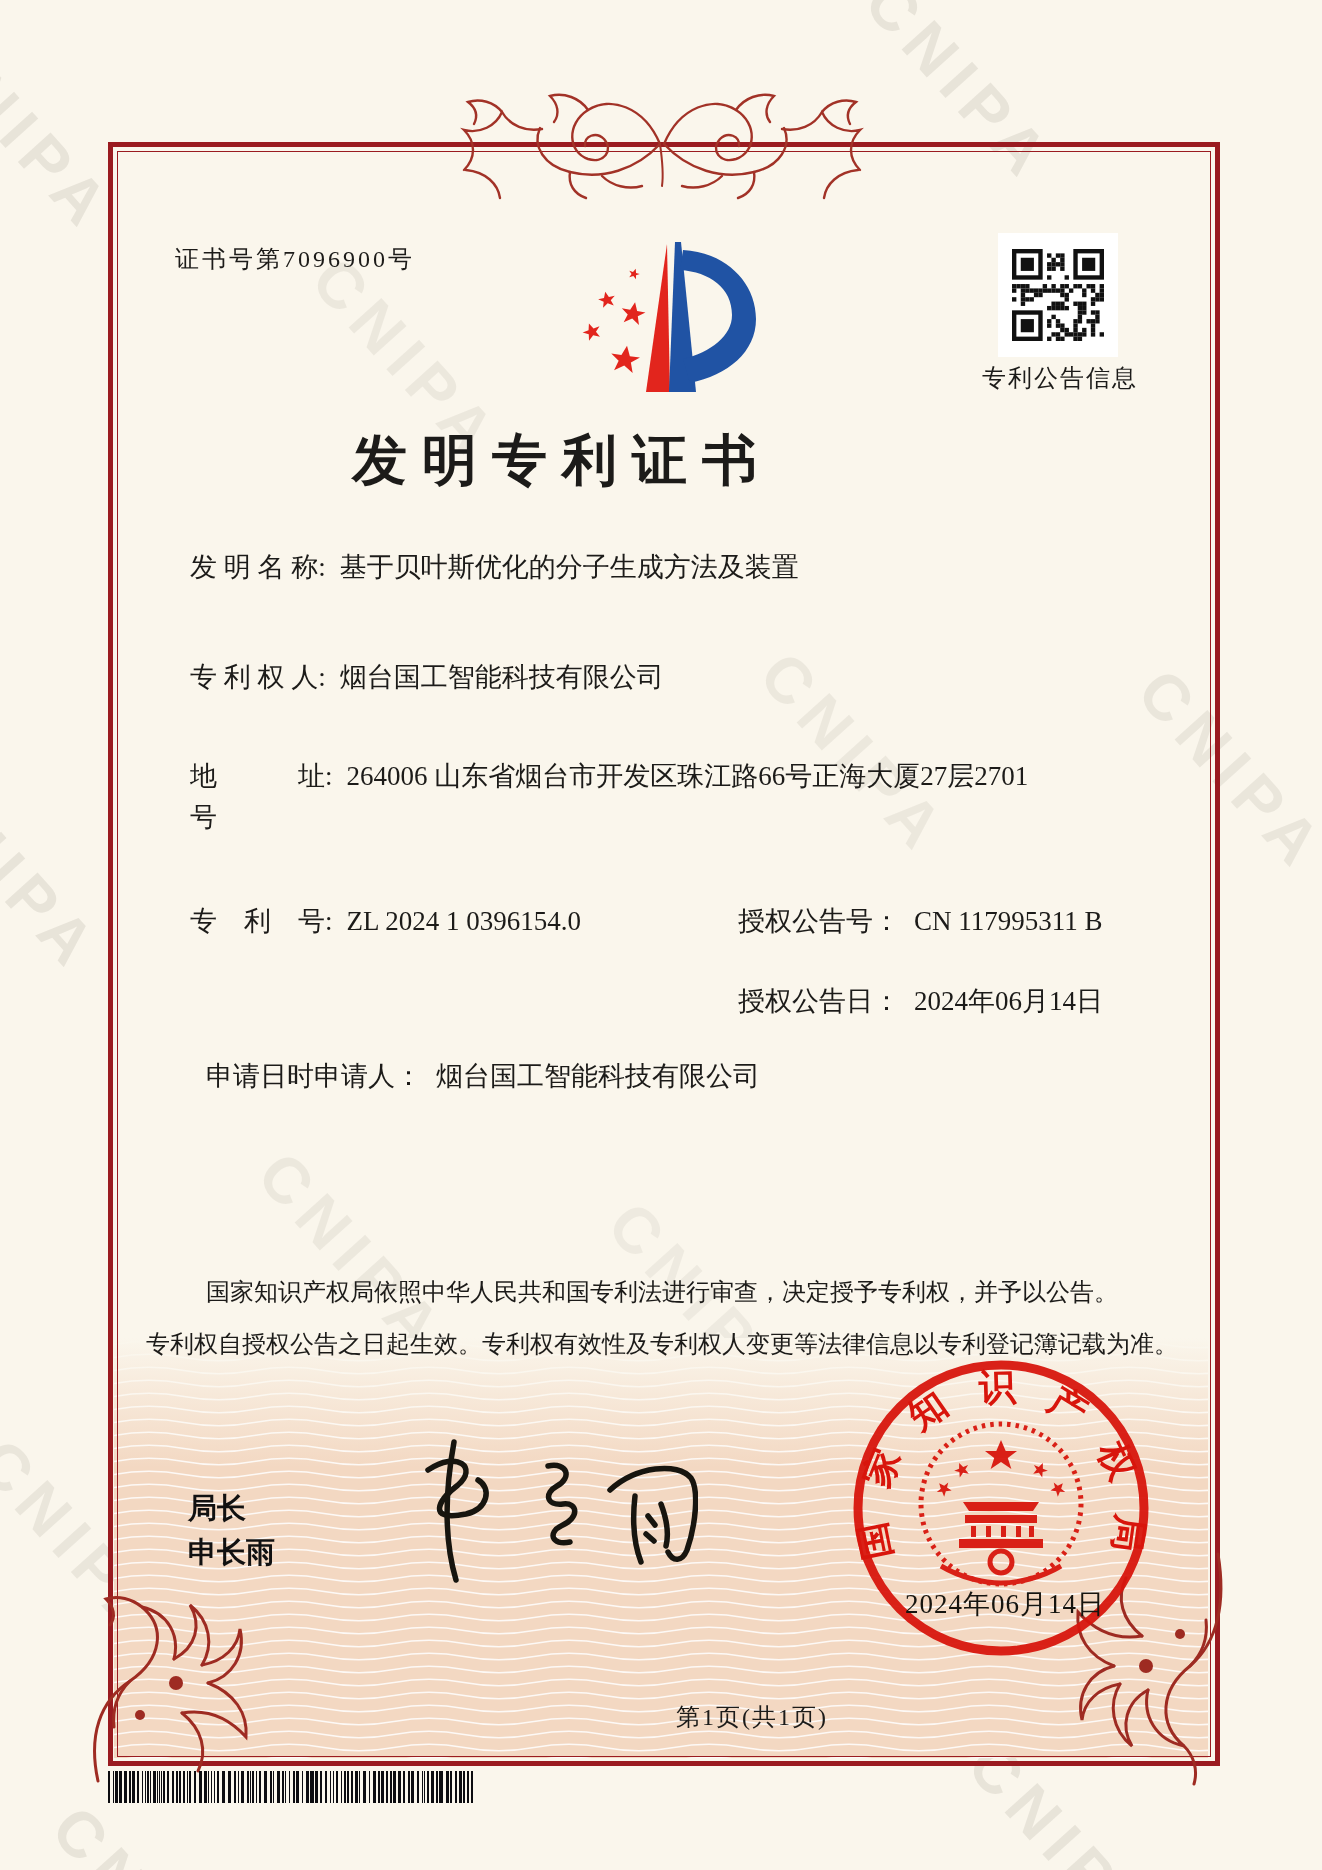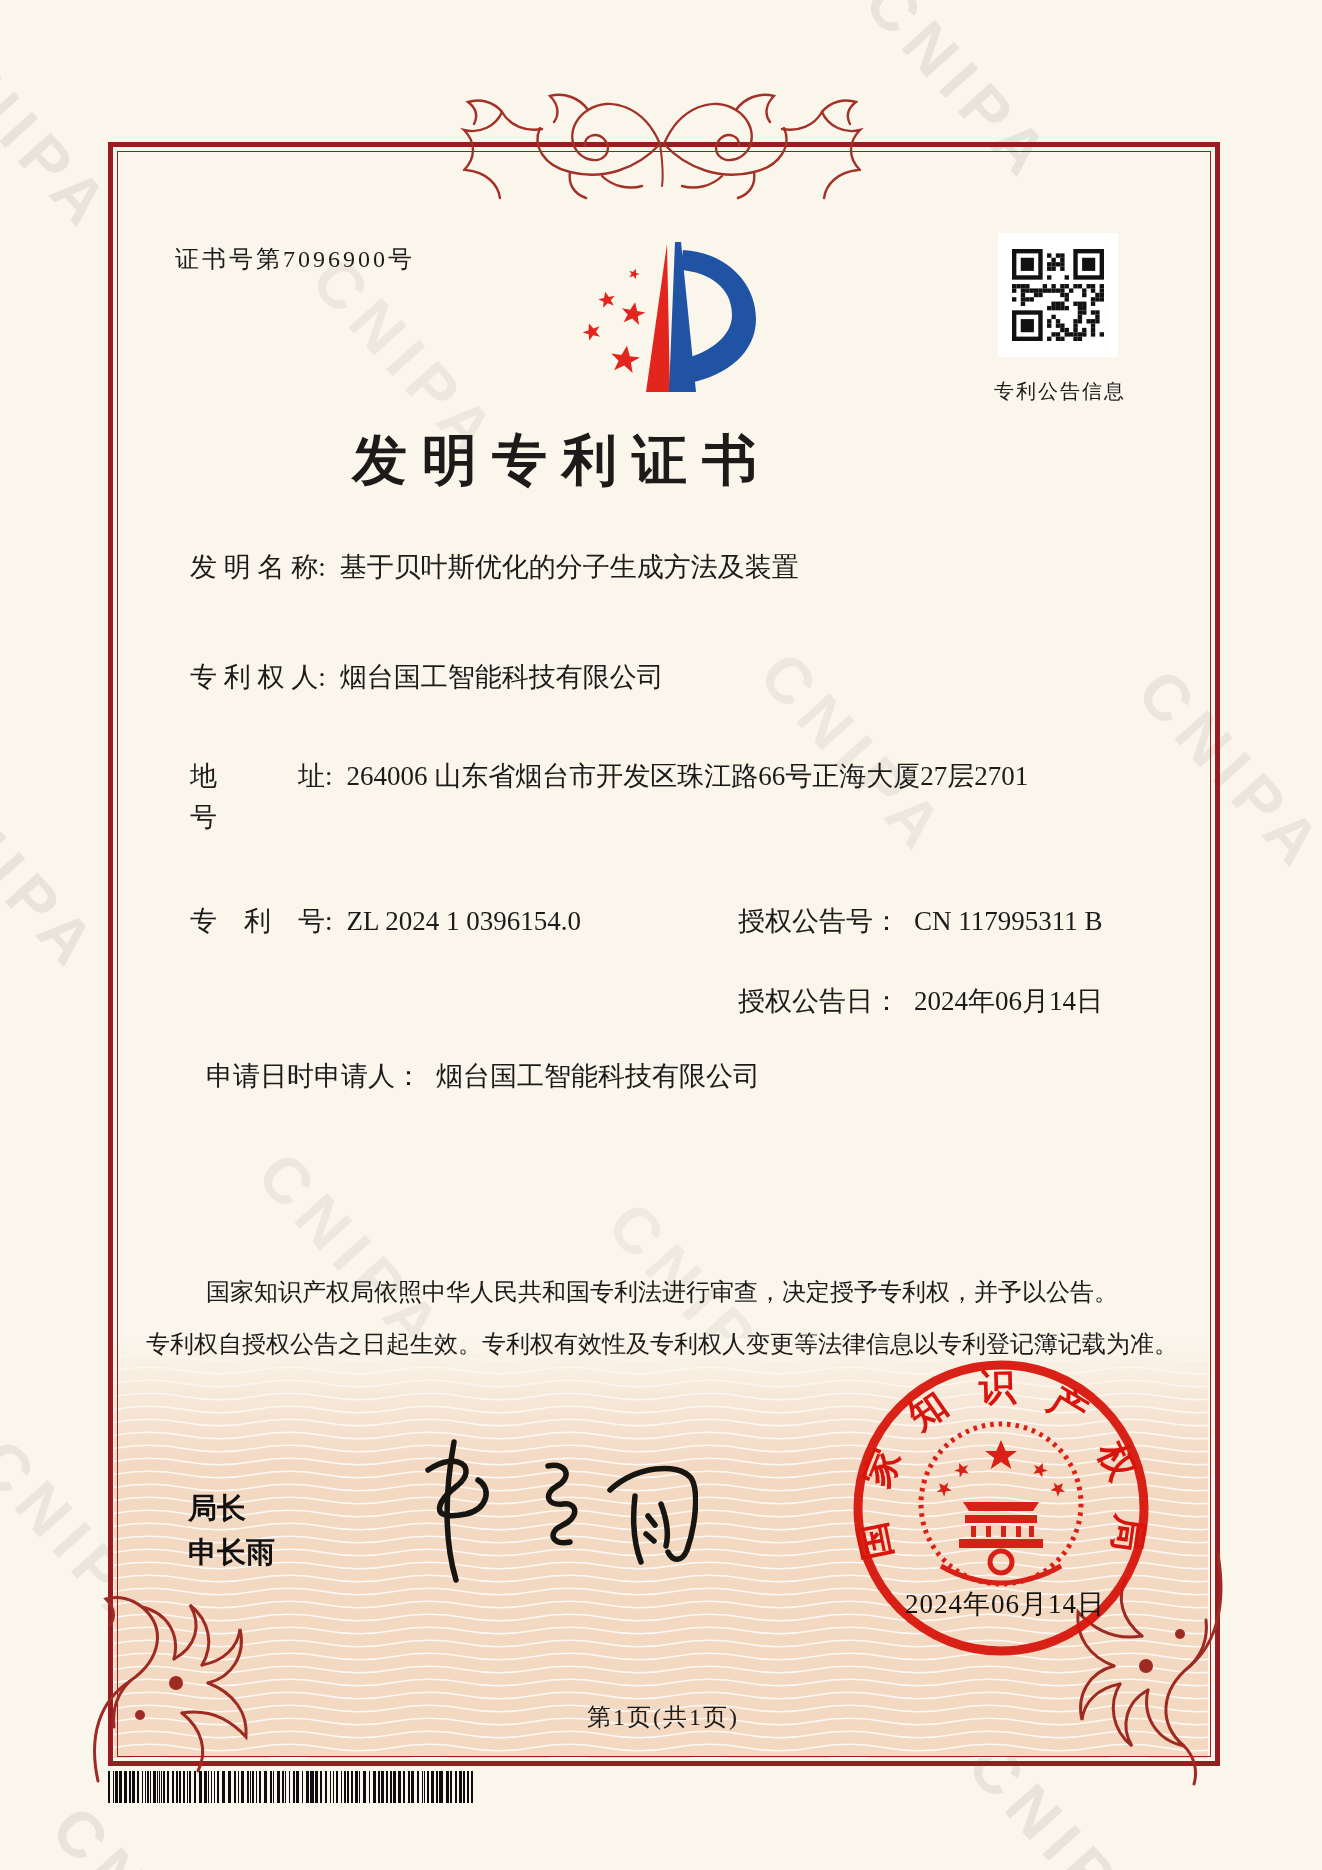--- a/index.html
+++ b/index.html
@@ -38,21 +38,21 @@
   }
   
   .cert-no{position:absolute;left:175px;top:243px;font-size:24px;letter-spacing:3px;}
   .logo{position:absolute;left:570px;top:222px;}
   .qr-box{
     position:absolute;left:998px;top:233px;width:120px;height:124px;
     background:#ffffff;display:flex;align-items:center;justify-content:center;
   }
   .qr-label{
     position:absolute;left:975px;top:362px;width:170px;text-align:center;
-    font-size:20px;letter-spacing:2px;margin-top:16px;
+    font-size:24px;letter-spacing:2px;
   }
   .title{
     position:absolute;left:352px;top:424px;font-size:55px;font-weight:700;
     letter-spacing:15px;white-space:nowrap;text-align:center;
   }
   
   .row{position:absolute;left:190px;font-size:27px;white-space:nowrap;}
   .row .lbl{display:inline-block;}
   .row .val{margin-left:14px;}
   .row-wrap{white-space:normal;width:840px;}
@@ -70,21 +70,21 @@
     font-family:"Liberation Sans","DejaVu Sans",sans-serif;font-weight:700;
     font-size:29px;line-height:44px;color:#111;}
   .sig{position:absolute;left:398px;top:1428px;}
   
   .seal{position:absolute;left:845px;top:1352px;}
   .seal-date{
     position:absolute;left:905px;top:1586px;width:200px;text-align:center;
     font-size:27px;color:#15140f;letter-spacing:1px;
   }
   
-  .page-no{position:absolute;left:498px;top:1701px;width:330px;text-align:center;
+  .page-no{position:absolute;left:498px;top:1701px;width:330px;text-align:right;
     font-size:24px;letter-spacing:2px;}
   .barcode{position:absolute;left:108px;top:1771px;width:368px;height:32px;}
   .barcode i{position:absolute;top:0;height:32px;background:#0c0c10;}
   .orn{position:absolute;pointer-events:none;}
 </style>
 </head>
 <body>
 
 <div class="page">
 

